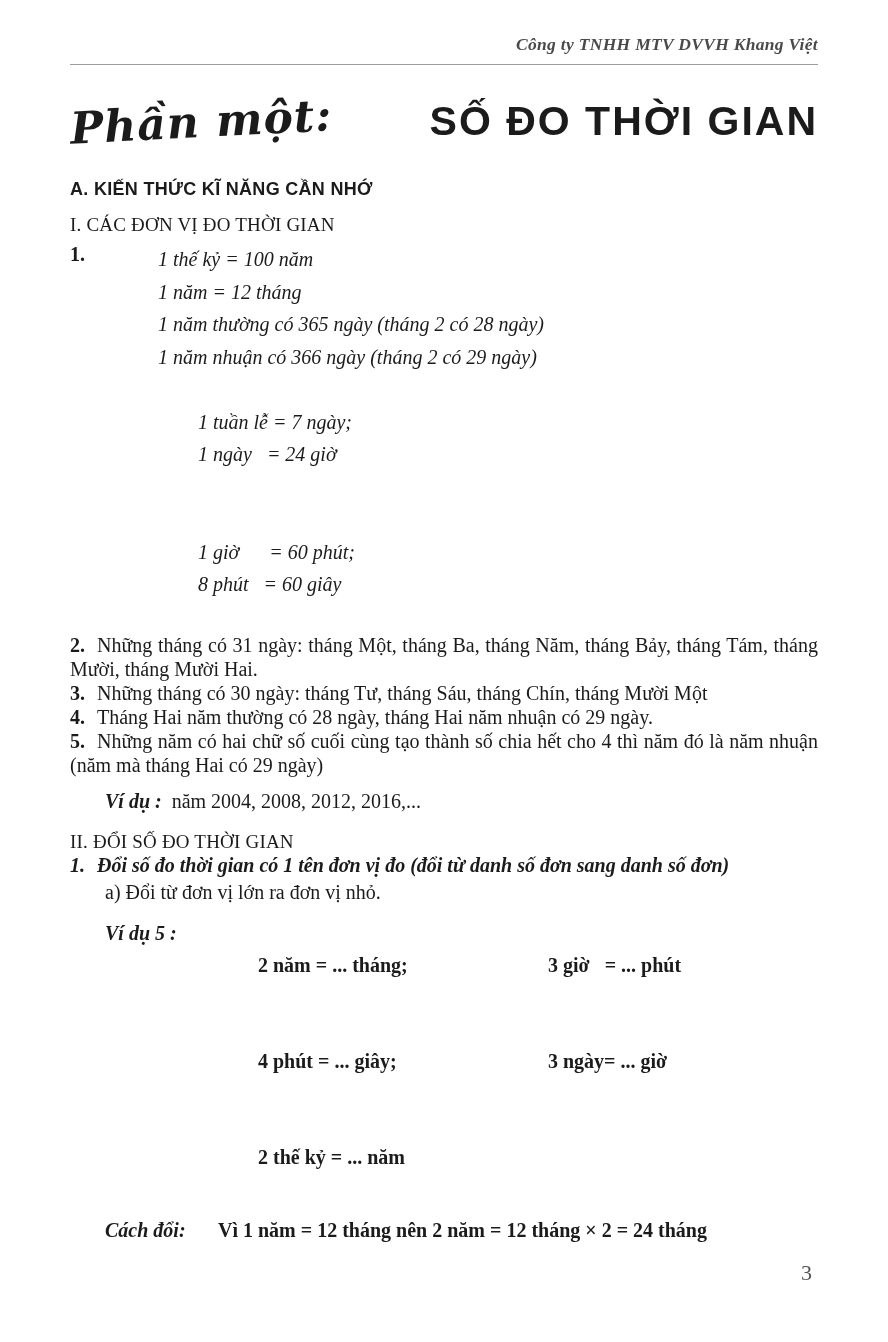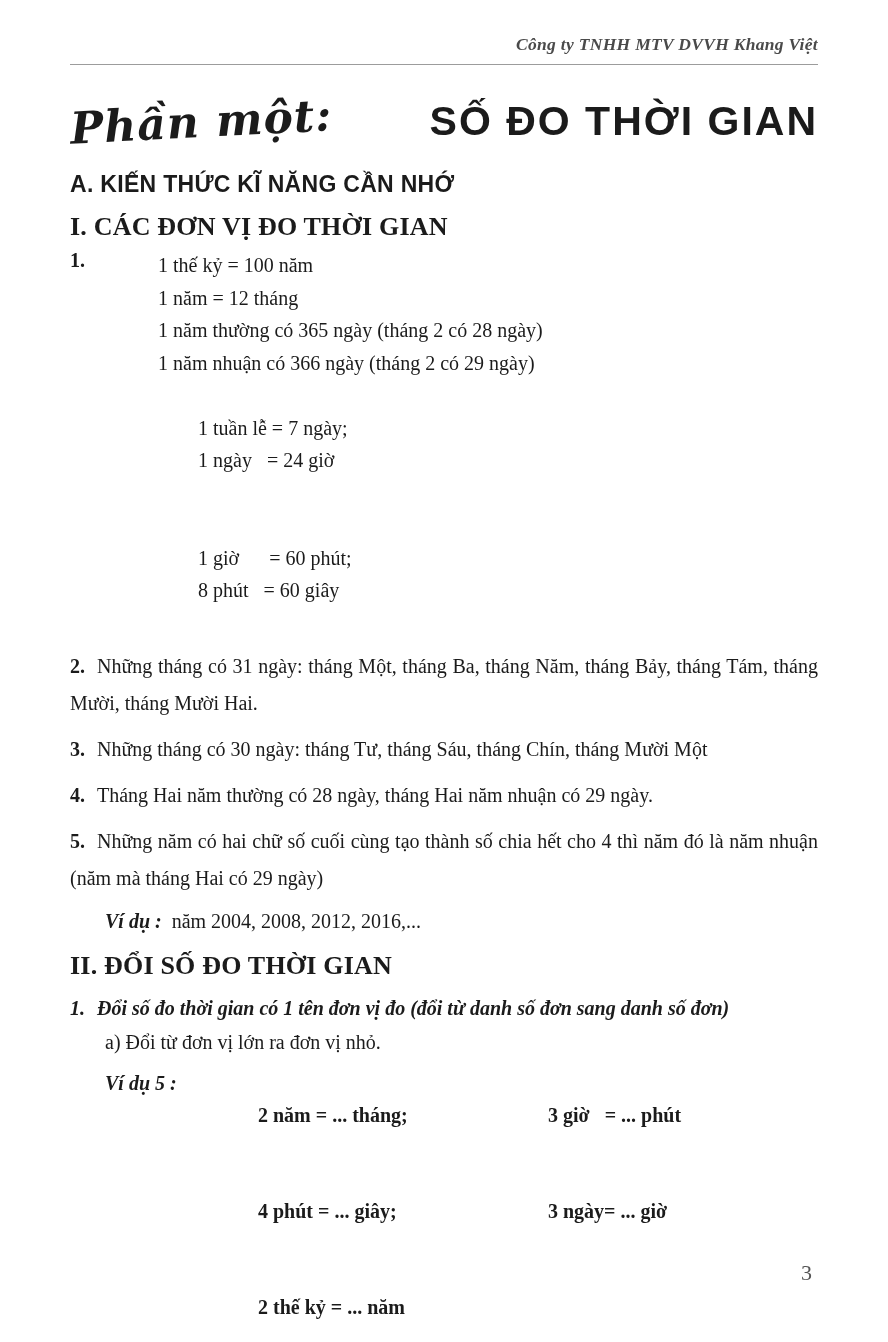--- a/index.html
+++ b/index.html
@@ -11,30 +11,30 @@
     position:relative; padding:34px 70px 0 70px; overflow:hidden;
   }
 
   .page-header { display:flex; justify-content:flex-end; padding-bottom:9px; border-bottom:1px solid #9c9c9c; }
   .company { font-style:italic; font-weight:bold; font-size:17.5px; color:#4a4a4a; letter-spacing:.3px; }
 
   .title-row { display:flex; align-items:center; margin-top:18px; height:76px; }
   .part-label { font-family:"DejaVu Serif", serif; font-size:44px; font-weight:bold; font-style:italic; letter-spacing:1px; transform:rotate(-3deg); white-space:nowrap; }
   .main-title { flex:1; text-align:right; font-family:"Liberation Sans", sans-serif; font-size:41px; font-weight:bold; letter-spacing:2px; white-space:nowrap; }
 
-  .section-a { margin-top:12px; font-family:"Liberation Sans", sans-serif; font-size:23px; font-weight:bold; letter-spacing:.3px; }
-  .section-heading { margin-top:14px; font-size:26px; font-weight:bold; letter-spacing:.2px; }
+  .section-a { margin-top:20px; font-family:"Liberation Sans", sans-serif; font-size:18px; font-weight:bold; letter-spacing:.3px; }
+  .section-heading { margin-top:14px; font-size:19px; font-weight:normal; letter-spacing:.2px; }
 
   .unit-block { display:flex; margin-top:7px; }
   .unit-num { font-weight:bold; width:88px; flex-shrink:0; }
-  .unit-lines .line { line-height:32.5px; white-space:pre; }
+  .unit-lines .line { line-height:32.5px; white-space:pre;font-style:italic; }
   .pair-left { display:inline-block; width:205px; white-space:pre; }
   .pair-right { white-space:pre;text-align:right; }
 
-  .numbered-para { margin-top:9px; line-height:37px; text-align:justify; }
+  .numbered-para { line-height:24px; text-align:justify; }
   .para-num { font-weight:bold; padding-right:12px; }
   .numbered-para.emph { font-weight:bold; font-style:italic; }
 
   .example-line { margin-top:9px; margin-left:35px; line-height:31px; }
   .example-label { font-weight:bold; font-style:italic; padding-right:10px; }
 
   .sub-point { margin-top:0; margin-left:35px; line-height:31px; }
 
   .labeled-block { display:flex; margin-top:9px; margin-left:35px; }
   .block-label { width:113px; flex-shrink:0; font-weight:bold; font-style:italic; line-height:32px; }

